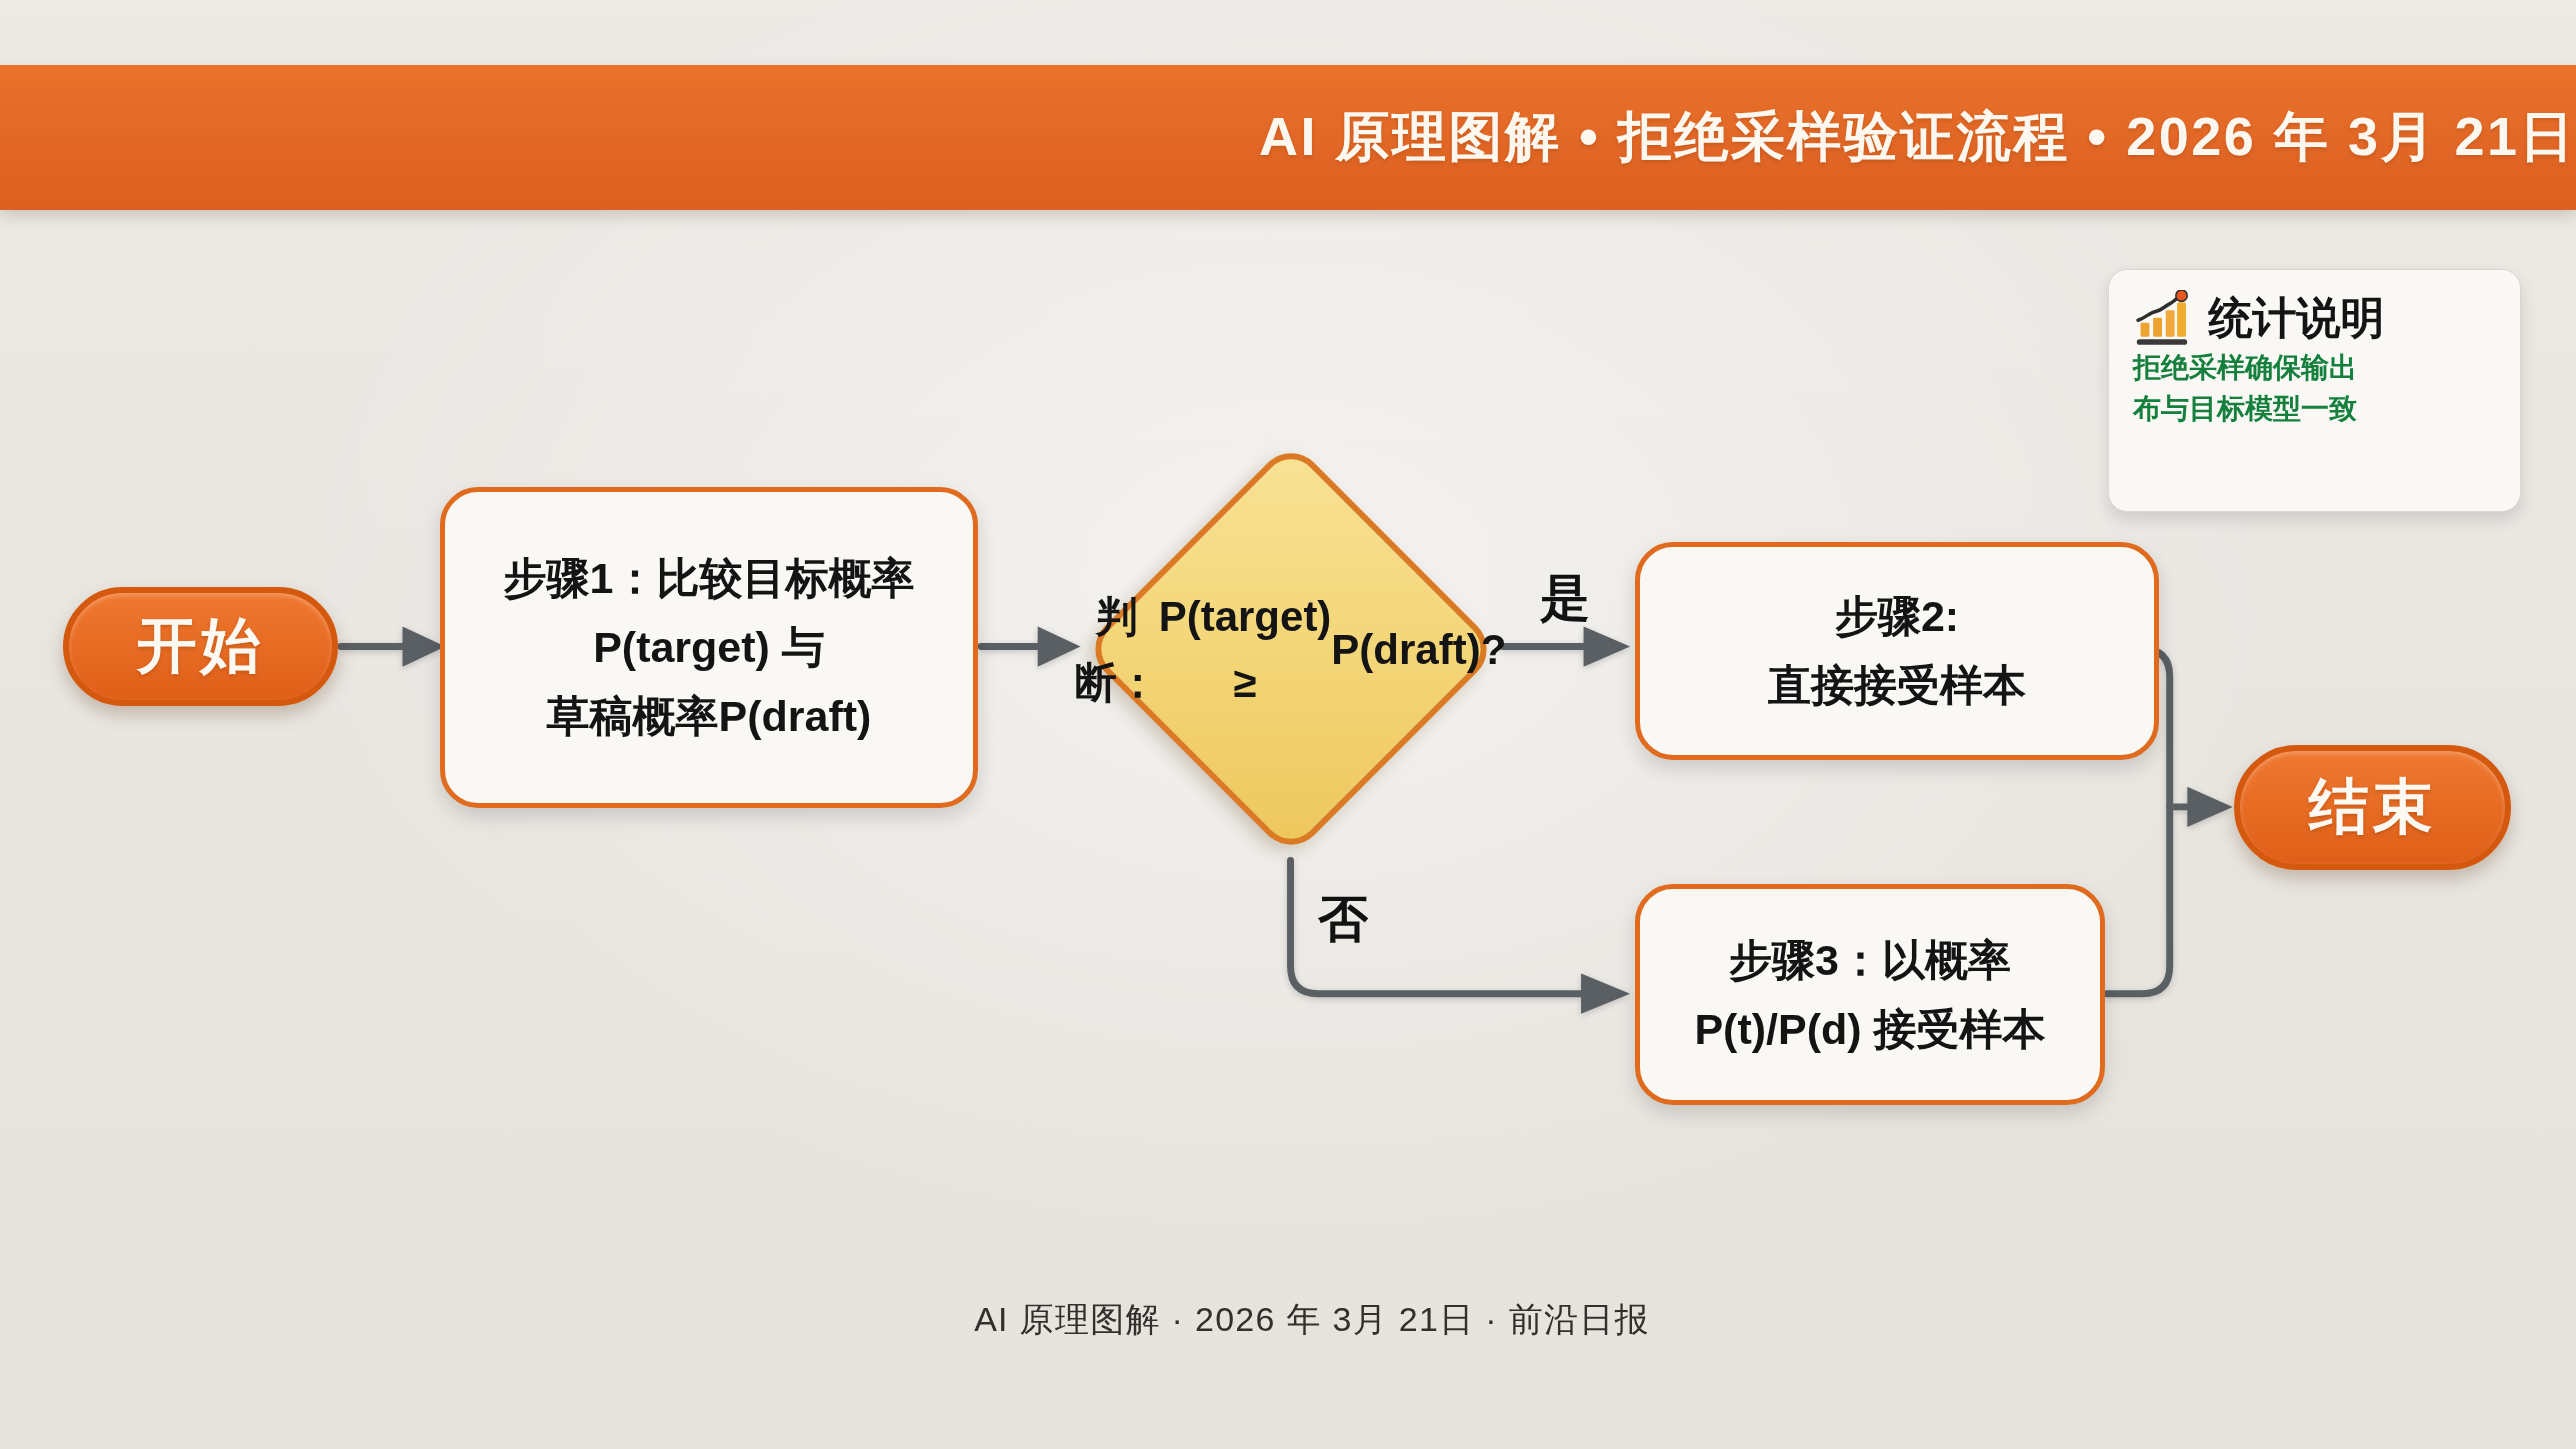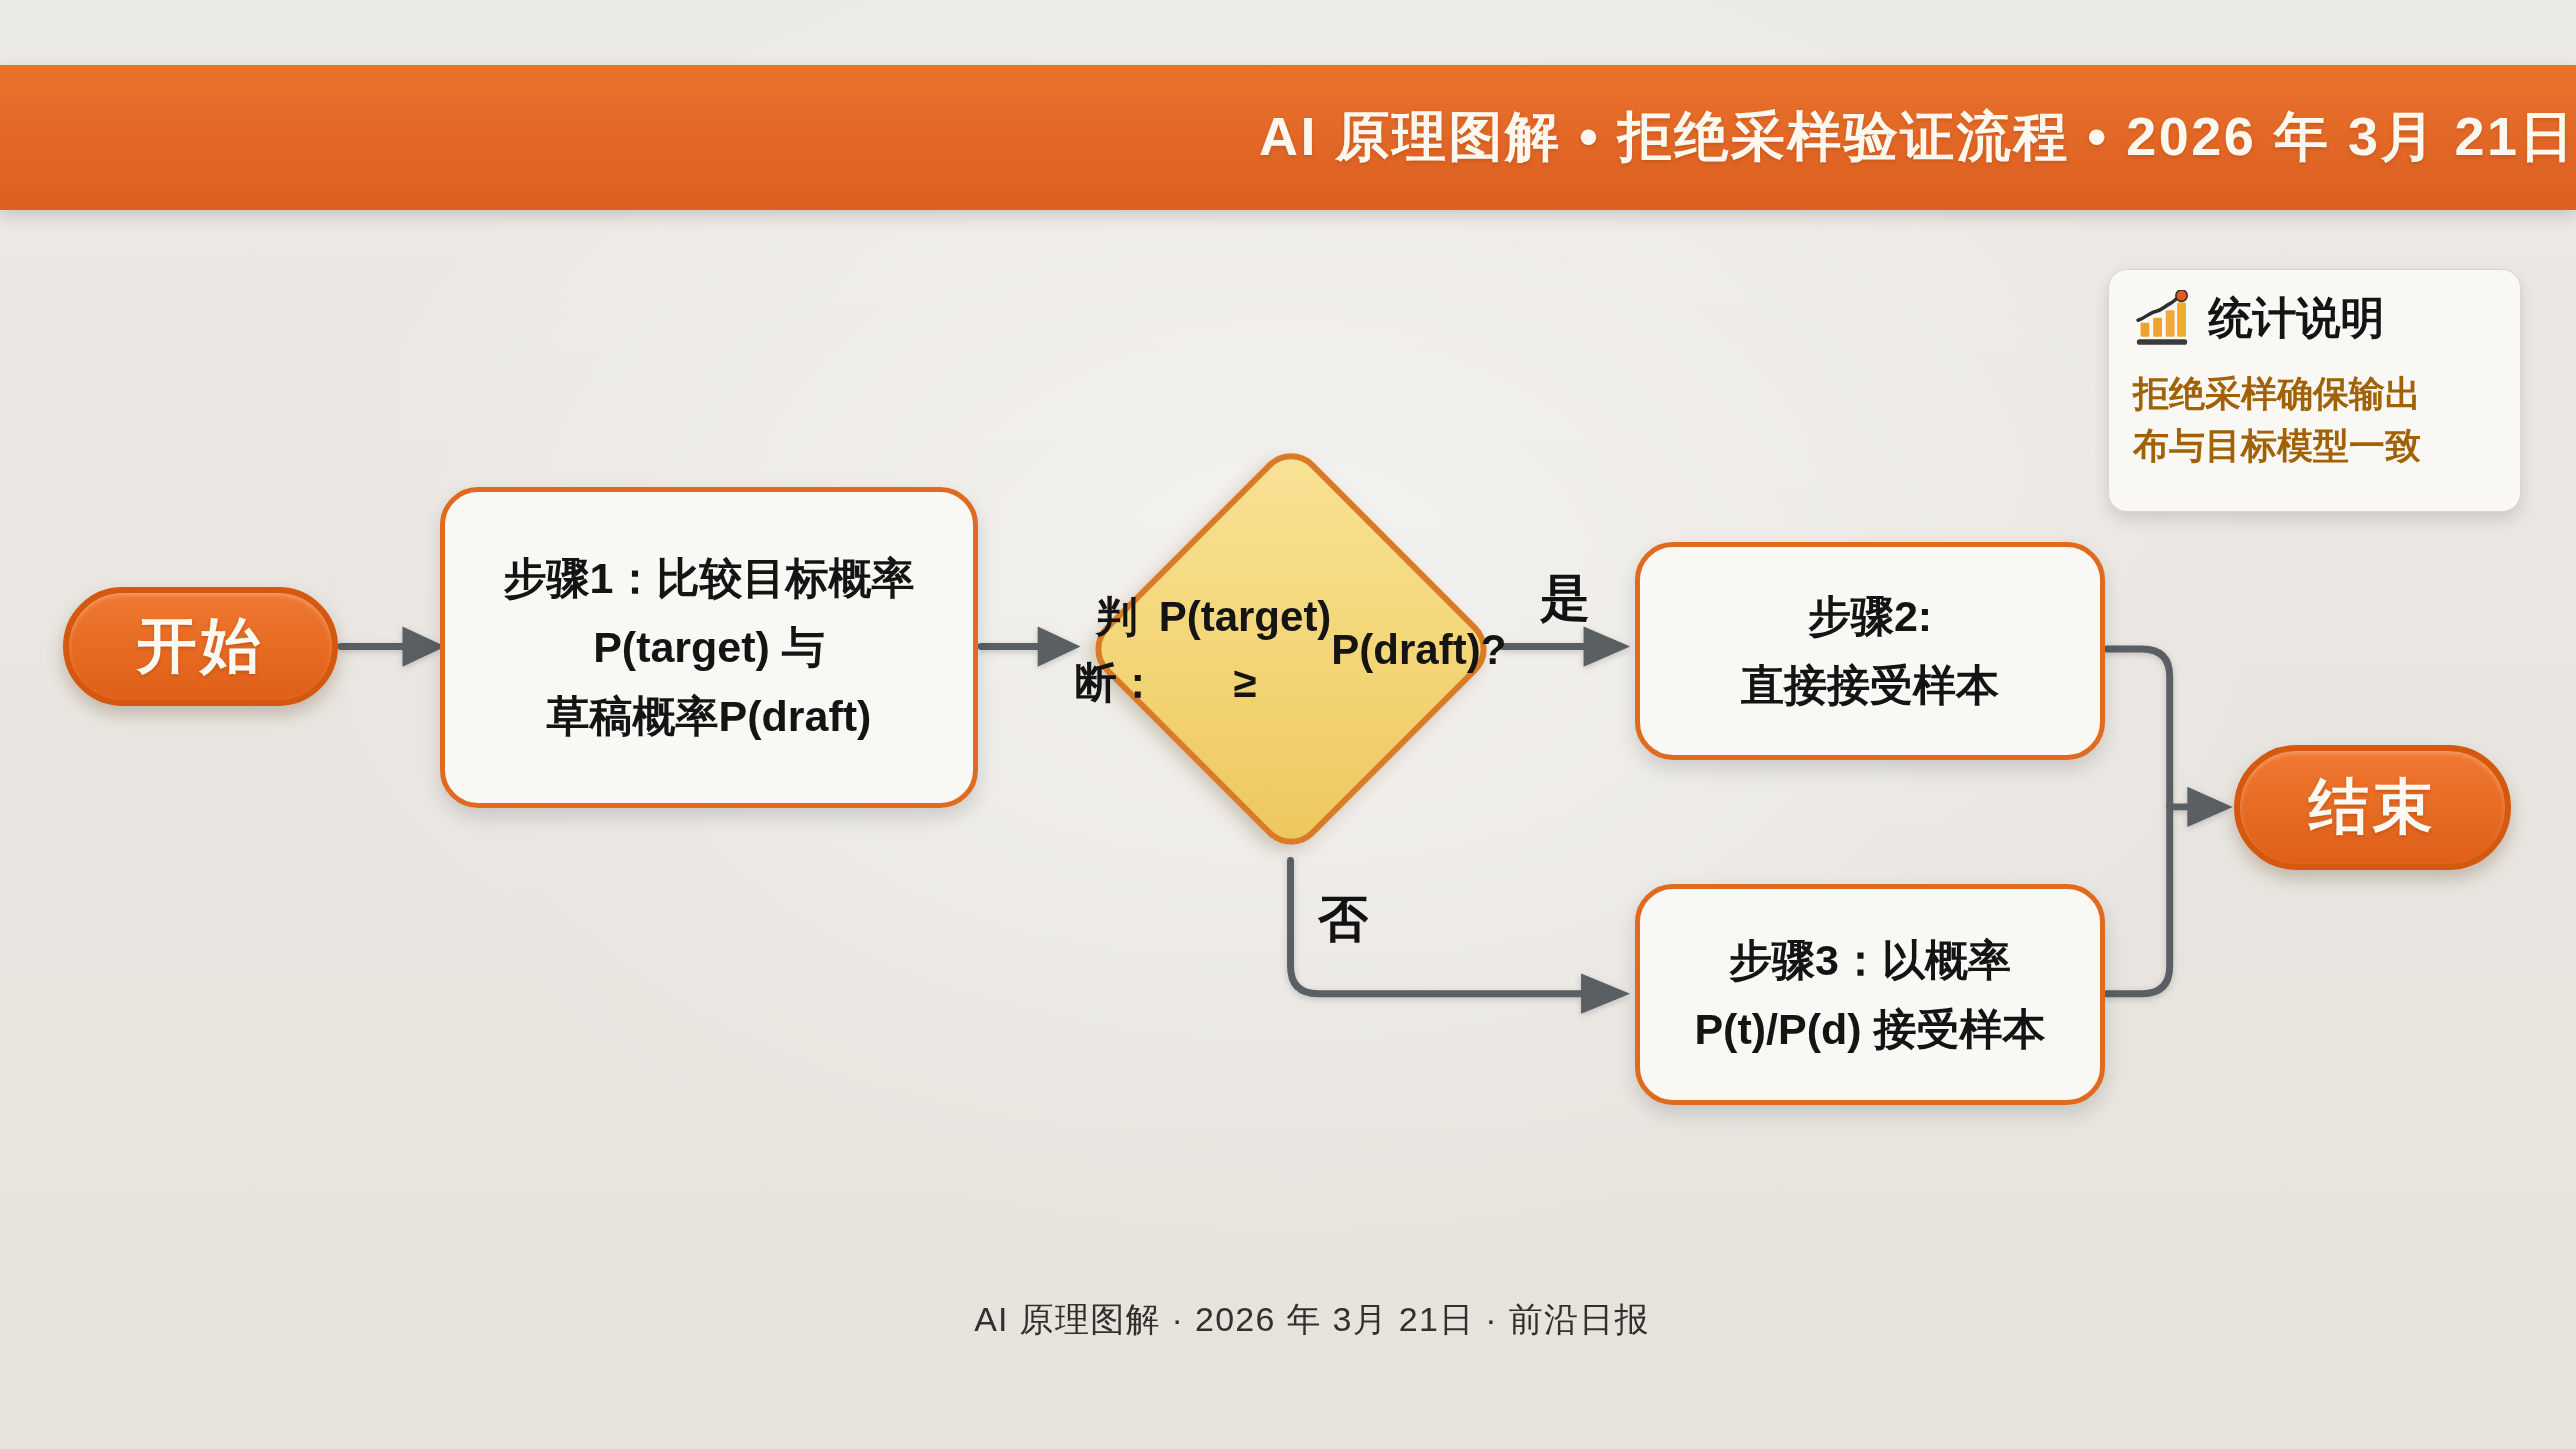--- a/index.html
+++ b/index.html
@@ -29,21 +29,21 @@
   
   .stats-card{
     position:absolute;left:2108px;top:269px;width:413px;height:243px;
     box-sizing:border-box;
     background:#FAF8F5;border:1.9px solid #D9D6CE;border-radius:19px;
     box-shadow:0 7.5px 16.4px rgba(0,0,0,0.12);
     padding:19px 24px 0 24px;
   }
   .stats-head{display:flex;align-items:center;gap:17.6px;}
   .stats-title{font-size:44px;font-weight:700;color:#141414;}
-  .stats-body{margin-top:20px;font-size:36px;font-weight:700;line-height:1.45;color:#a16207;}
+  .stats-body{margin-top:0;font-size:28px;font-weight:700;line-height:1.45;color:#15803d;}
   
   svg.connectors{position:absolute;left:0;top:0;filter:drop-shadow(0 2.5px 3.1px rgba(0,0,0,0.18));}
   
   .pill{
     position:absolute;box-sizing:border-box;
     background:linear-gradient(180deg,#EF7830 0%,#E66A22 55%,#E05F18 100%);
     border:6.3px solid #D4590F;border-radius:628px;
     box-shadow:0 8.8px 17.6px rgba(80,40,5,0.25), inset 0 2.5px 5px rgba(255,255,255,0.28);
     display:flex;align-items:center;justify-content:center;
     color:#FCF8F2;font-size:60px;font-weight:700;letter-spacing:3.8px;
@@ -52,21 +52,21 @@
   .pill.start{left:63px;top:587px;width:275px;height:119px;}
   .pill.end{left:2234px;top:745px;width:277px;height:125px;}
   .stepbox{
     position:absolute;box-sizing:border-box;
     background:#FAF8F4;border:5.7px solid #E06A1E;border-radius:38px;
     box-shadow:0 8.8px 19px rgba(0,0,0,0.14);
     display:flex;flex-direction:column;align-items:center;justify-content:center;
     font-size:43px;font-weight:700;line-height:1.6;color:#141414;text-align:center;
   }
   .stepbox.s1{left:440px;top:487px;width:538px;height:321px;}
-  .stepbox.s2{left:1635px;top:542px;width:470px;height:218px;}
+  .stepbox.s2{left:1635px;top:542px;width:524px;height:218px;}
   .stepbox.s3{left:1635px;top:884px;width:470px;height:221px;}
   .diamond-shape{
     position:absolute;left:1143px;top:501px;width:296px;height:296px;
     box-sizing:border-box;
     transform:rotate(45deg);
     background:linear-gradient(135deg,#F8E296 0%,#F3D678 50%,#EDC75C 100%);
     border:6.3px solid #DA7A24;border-radius:33px;
     box-shadow:0 8.8px 16.4px rgba(90,60,10,0.22);
   }
   .diamond-text{

